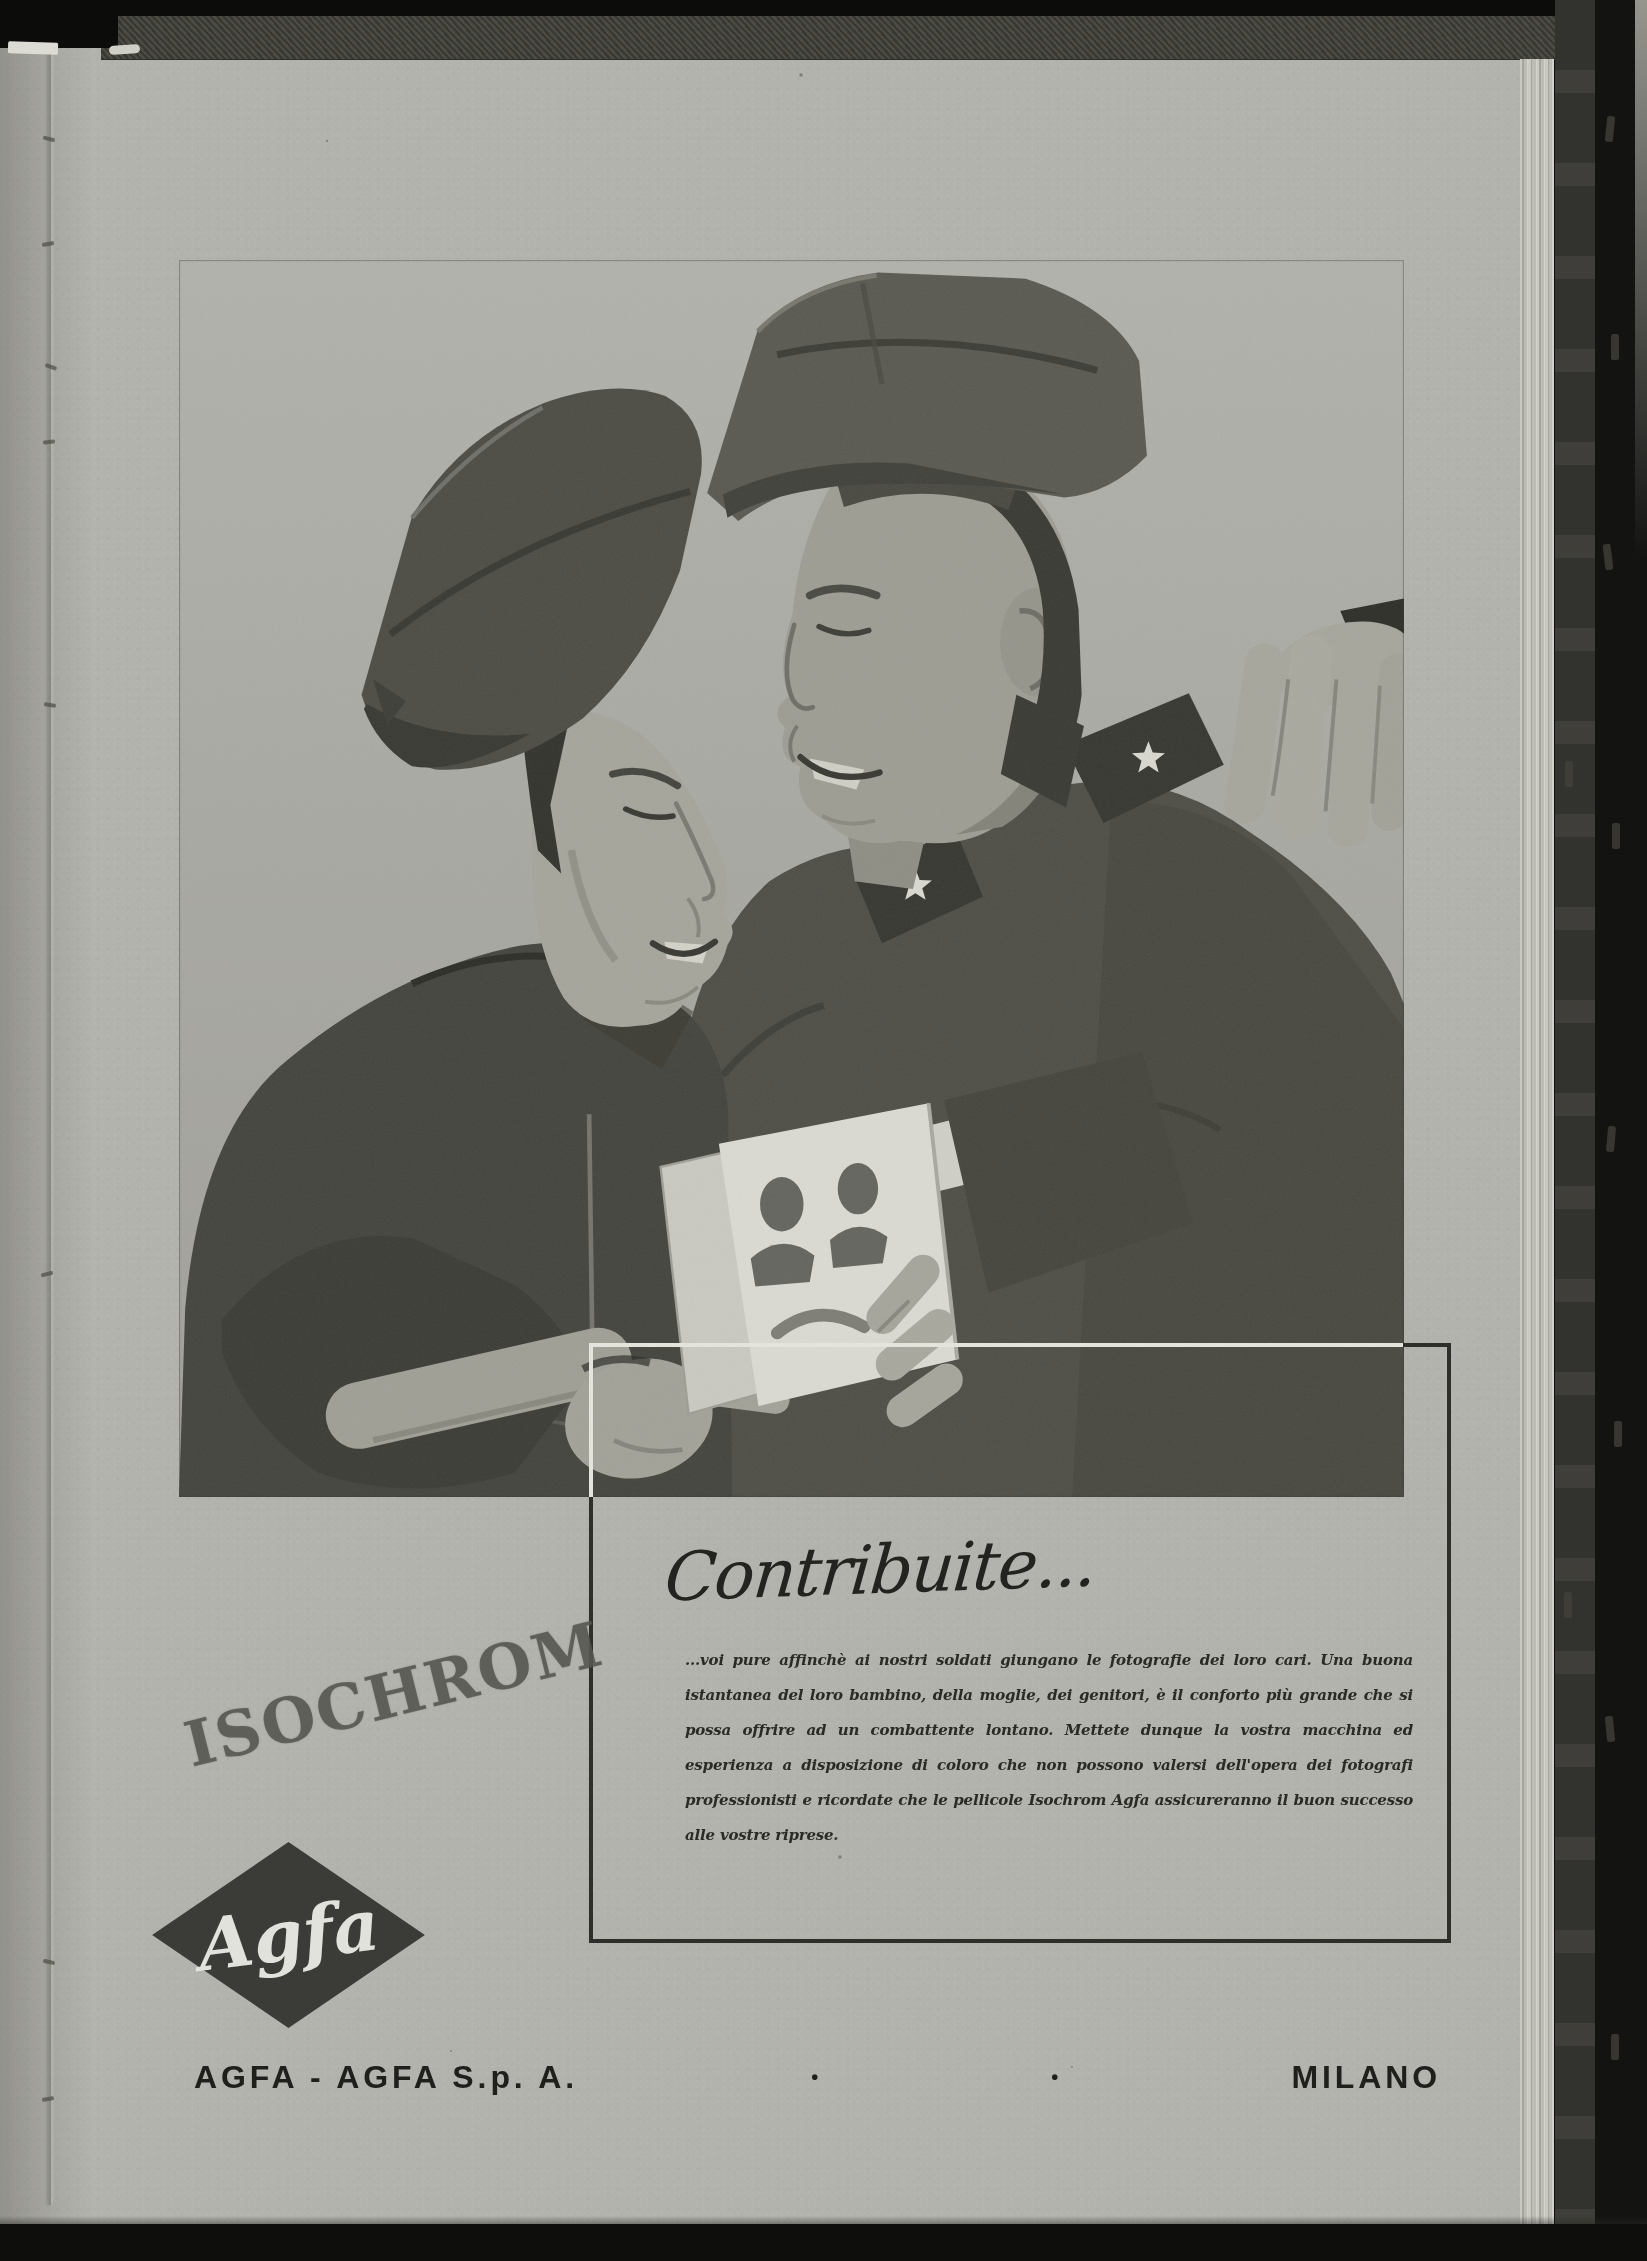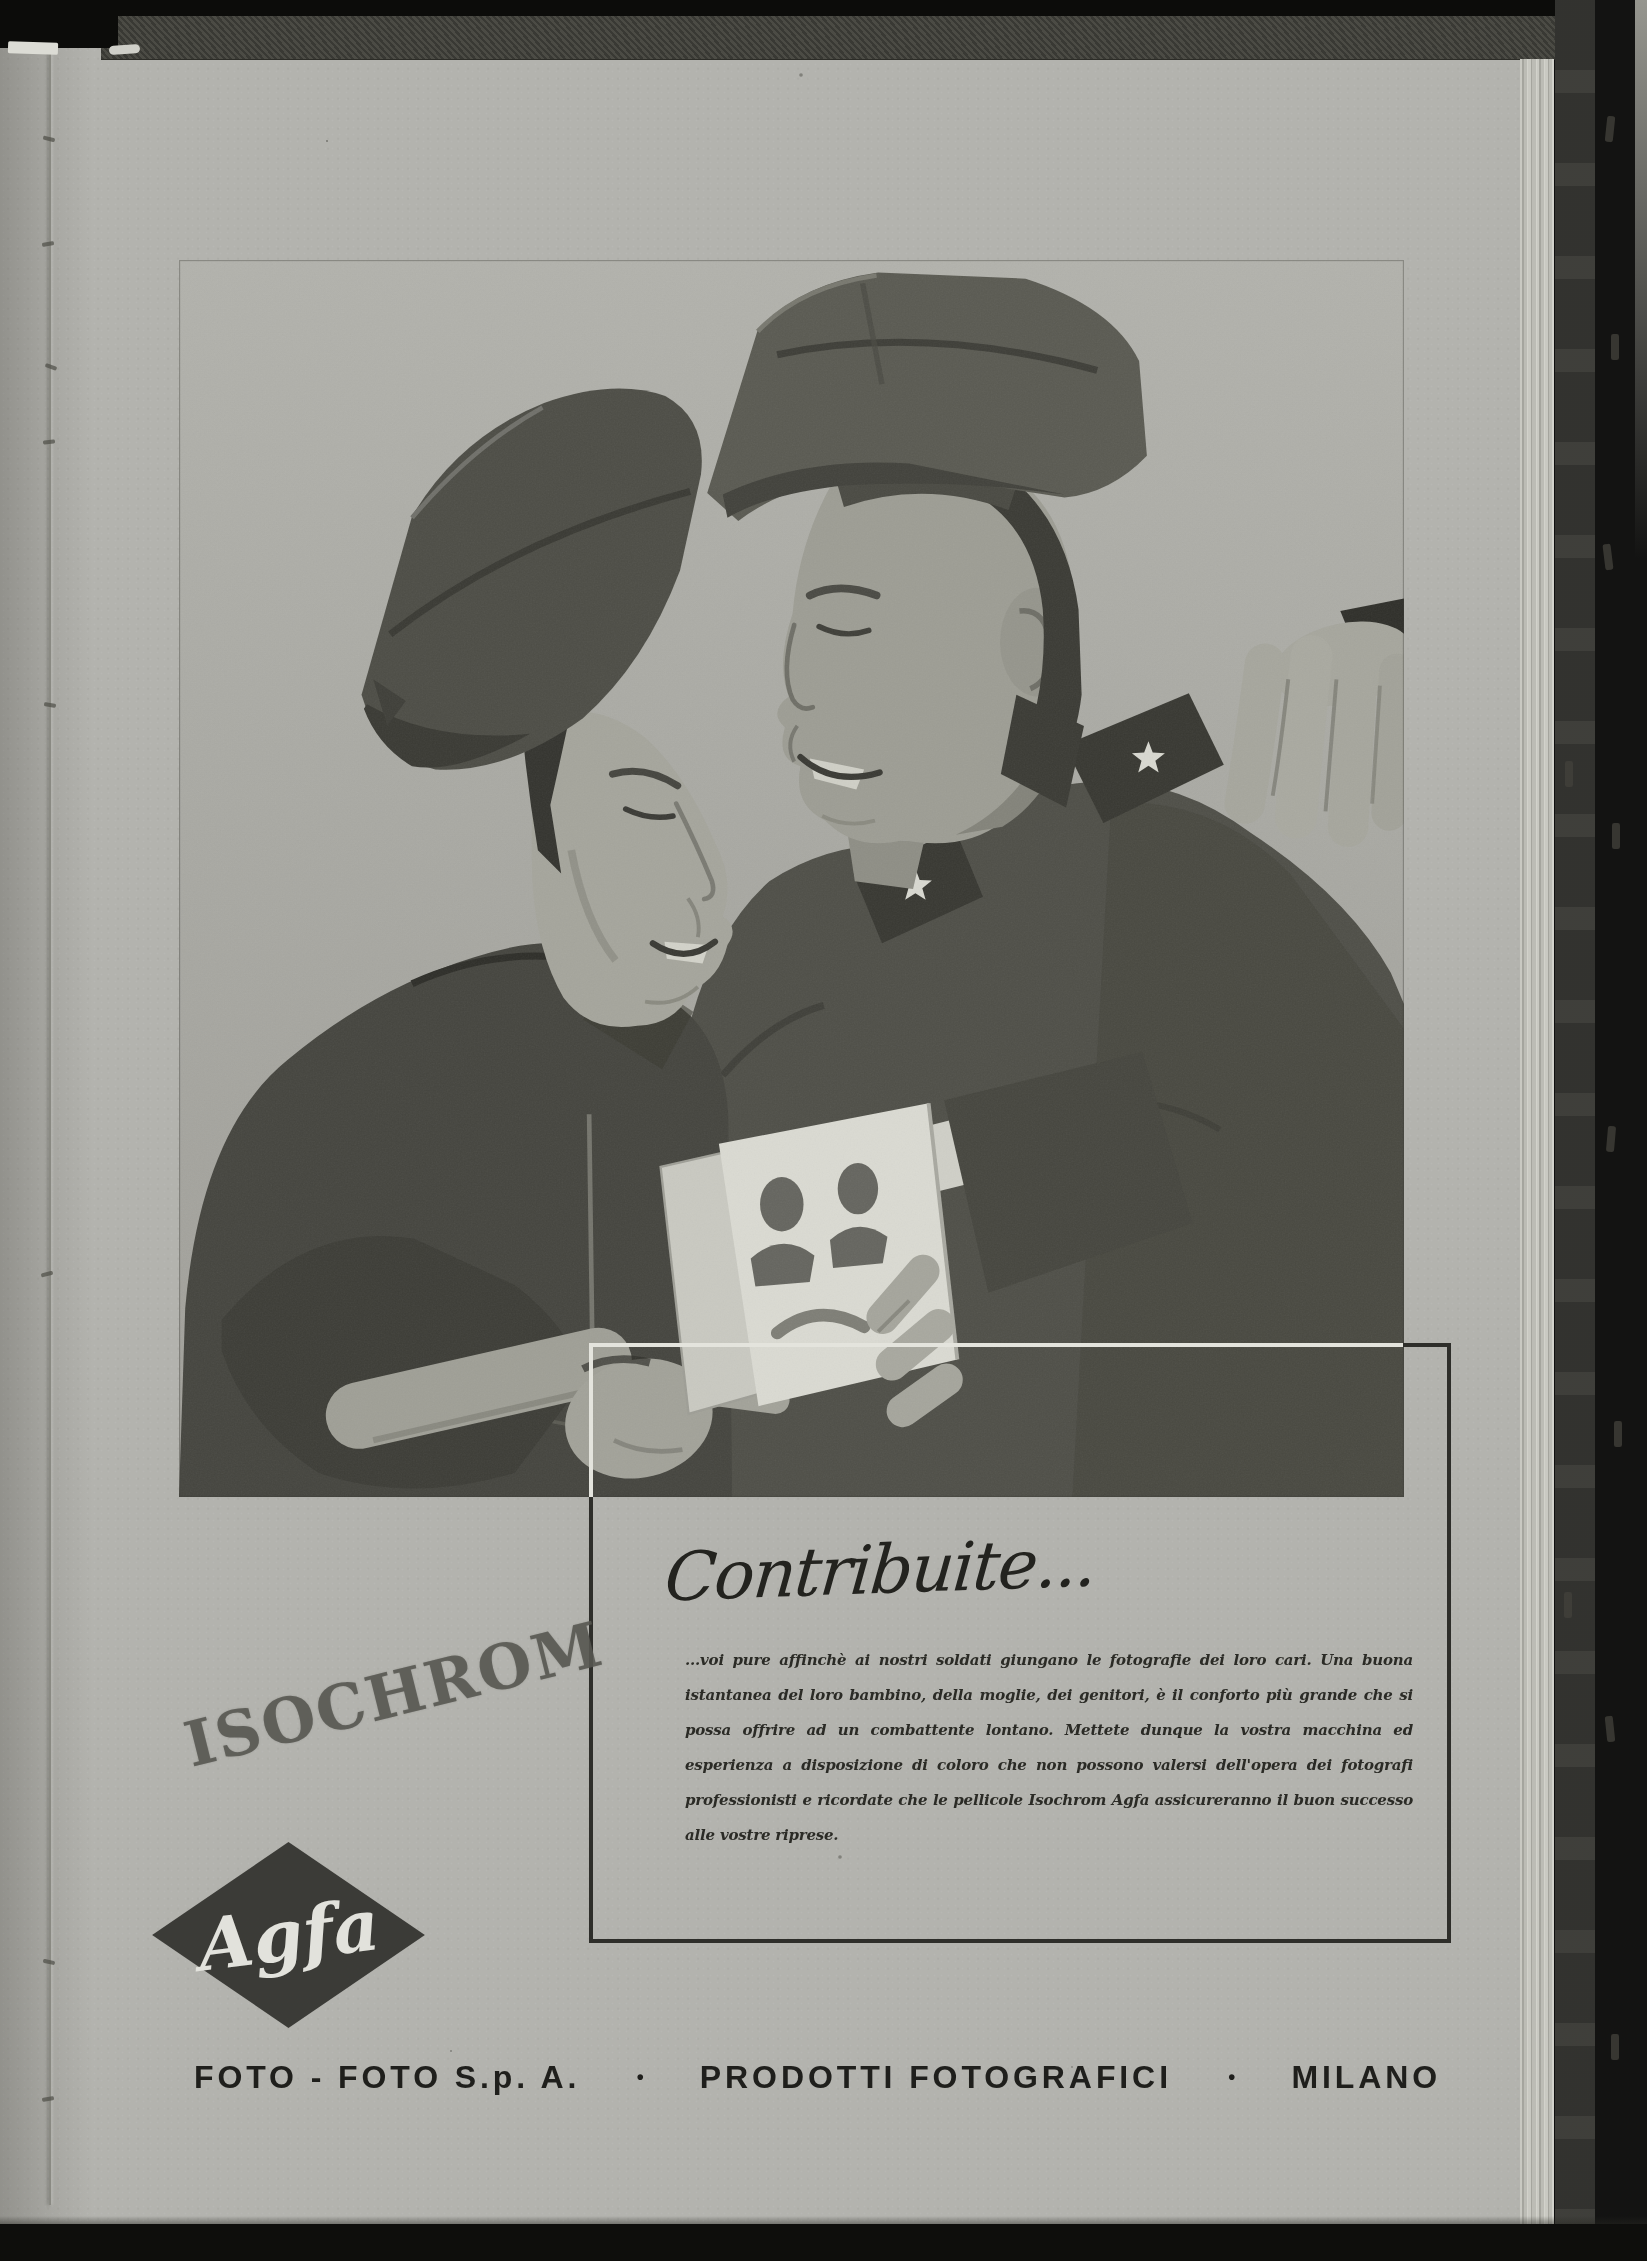--- a/index.html
+++ b/index.html
@@ -252,23 +252,22 @@
   <div class="bodycopy">...voi pure affinchè ai nostri soldati giungano le fotografie dei loro cari. Una buona istantanea del loro bambino, della moglie, dei genitori, è il conforto più grande che si possa offrire ad un combattente lontano. Mettete dunque la vostra macchina ed esperienza a disposizione di coloro che non possono valersi dell'opera dei fotografi professionisti e ricordate che le pellicole Isochrom Agfa assicureranno il buon successo alle vostre riprese.</div>
 
   <div class="diamond">
     <svg viewBox="0 0 352 240">
       <polygon points="176,0 352,120 176,240 0,120" fill="#3b3b37"></polygon>
       <text x="176" y="152" text-anchor="middle" transform="rotate(-7 176 120)">Agfa</text>
     </svg>
   </div>
 
   <div class="tagline">
-    <span>FOTO - FOTO  S.p. A.</span>
+    <span>AGFA - AGFA  S.p. A.</span>
     <span class="bullet">•</span>
-    <span>PRODOTTI  FOTOGRAFICI</span>
     <span class="bullet">•</span>
     <span>MILANO</span>
   </div>
 
   <div class="top-black"></div>
   <div class="top-cover"></div>
   <div class="top-left-black"></div>
   <div class="chip-a"></div>
   <div class="chip-b"></div>
   <div class="fore-edge"></div>

